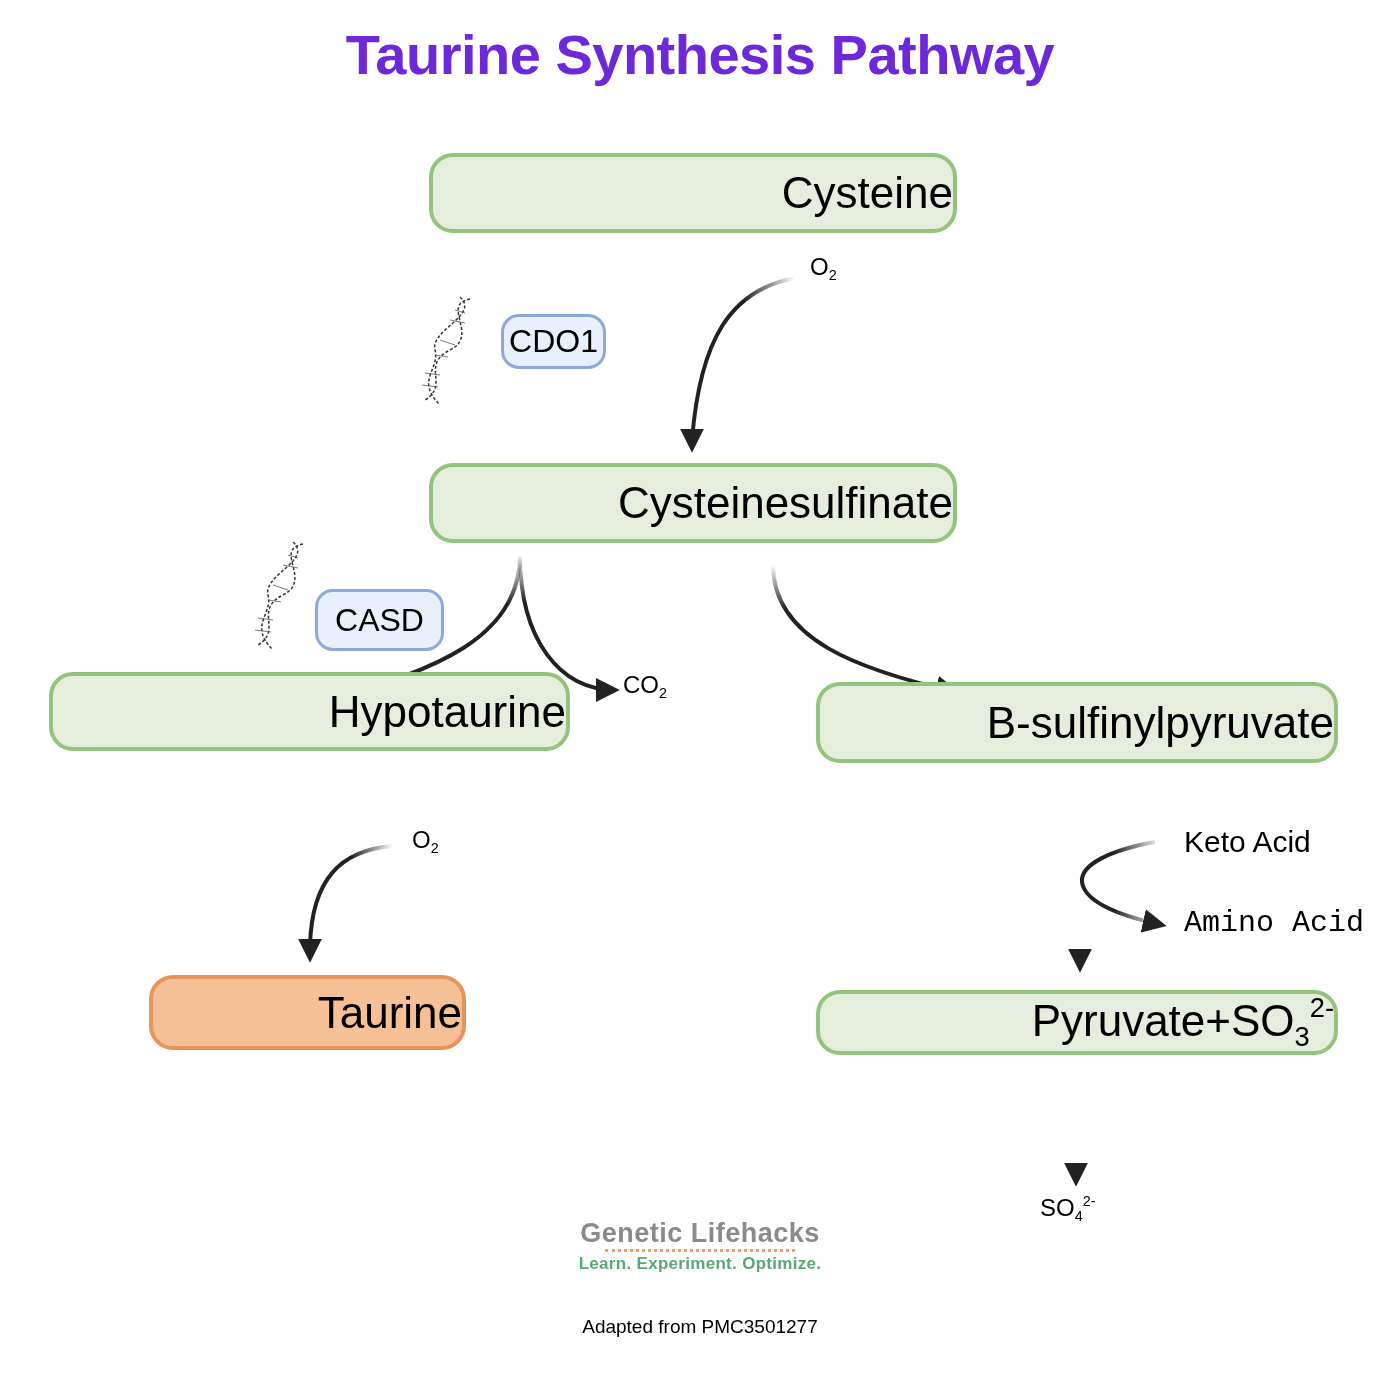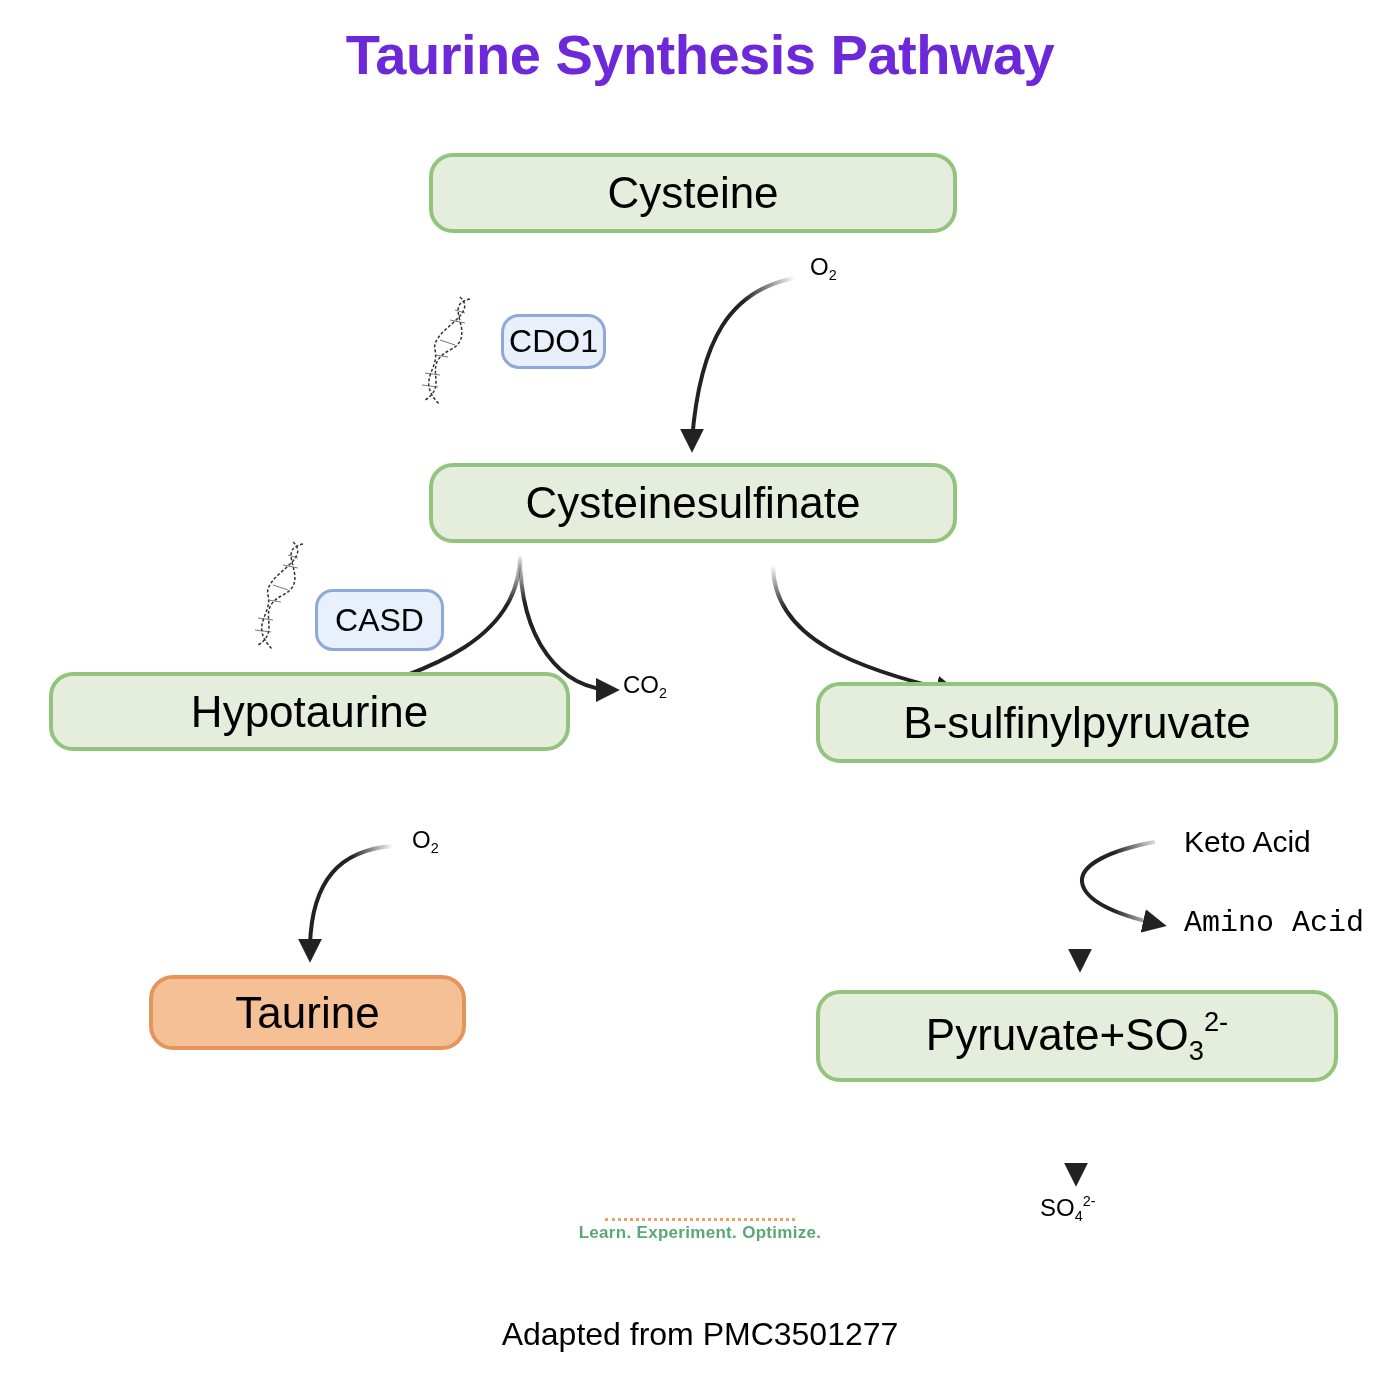--- a/index.html
+++ b/index.html
@@ -1,42 +1,42 @@
 <!DOCTYPE html>
 <html><head>
 <meta charset="utf-8">
 <style>
   html, body { margin: 0; padding: 0; background: #ffffff; }
   body { width: 1400px; height: 1400px; position: relative; overflow: hidden;
          font-family: "Liberation Sans", "DejaVu Sans", sans-serif; color: #111; }
   .title { position: absolute; left: 0; width: 1400px; top: 22px; text-align: center;
            font-size: 56px; font-weight: bold; letter-spacing: -0.5px; color: #6d28d9; }
   .node { position: absolute; box-sizing: border-box; border-radius: 24px;
-          display: flex; align-items: center; justify-content: center;
+          display: flex; align-items: center; justify-content: flex-end;
           font-size: 44px; color: #000; }
   .node.green { background: #e5eedd; border: 4px solid #93c47d; }
   .node.orange { background: #f5c095; border: 4px solid #e5955b; }
   .enzyme { position: absolute; box-sizing: border-box; border-radius: 18px;
             background: #e8f0fb; border: 3px solid #8ea9d8;
             display: flex; align-items: center; justify-content: center;
             font-size: 32px; color: #000; }
   .label { position: absolute; font-size: 24px; color: #000; white-space: nowrap; }
   .label.small { font-size: 30px; }
   .label sub { font-size: 60%; vertical-align: -0.35em; }
   .label sup { font-size: 60%; vertical-align: 0.7em; }
   .node sub { font-size: 62%; vertical-align: -0.35em; }
   .node sup { font-size: 62%; vertical-align: 0.7em; }
   svg.arrows { position: absolute; left: 0; top: 0; width: 1400px; height: 1400px; }
   .dna { position: absolute; }
   .logo { position: absolute; left: 540px; top: 1218px; width: 320px; text-align: center; }
   .logo-main { font-size: 27px; font-weight: bold; color: #8a8a8a; letter-spacing: 0.5px; }
   .logo-dots { margin: 0 auto; width: 190px; height: 0; border-top: 3px dotted #f0a060; }
   .logo-tag { font-size: 17px; font-weight: bold; color: #5aa877; margin-top: 2px; letter-spacing: 0.3px; }
   .source { position: absolute; left: 0; width: 1400px; top: 1316px; text-align: center;
-            font-size: 32px; color: #000; }
+            font-size: 19px; color: #000; }
 </style>
 </head>
 <body>
 
 <div class="title">Taurine Synthesis Pathway</div>
 
 <svg class="arrows" xmlns="http://www.w3.org/2000/svg">
   <defs>
     <marker id="ah" viewBox="0 0 10 10" refX="8" refY="5" markerWidth="6" markerHeight="6" orient="auto-start-reverse">
       <path d="M0,0 L10,5 L0,10 z" fill="#222"></path>
@@ -85,21 +85,21 @@
 </div>
 
 <div class="node orange" style="left:149px; top:975px; width:317px; height:75px;">
   <span>Taurine</span>
 </div>
 
 <div class="node green" style="left:816px; top:682px; width:522px; height:81px;">
   <span>B-sulfinylpyruvate</span>
 </div>
 
-<div class="node green" style="left:816px; top:990px; width:522px; height:92px;">
+<div class="node green" style="left:816px; top:990px; width:522px; height:65px;">
   <span><span>Pyruvate+SO</span><sub>3</sub><sup>2-</sup></span>
 </div>
 
 <div class="enzyme" style="left:501px; top:314px; width:105px; height:55px;">
   <span>CDO1</span>
 </div>
 <div class="enzyme" style="left:315px; top:589px; width:129px; height:62px;">
   <span>CASD</span>
 </div>
 
@@ -129,17 +129,18 @@
 </svg>
 
 <div class="label" style="left:810px; top:253px;"><span>O</span><sub>2</sub></div>
 <div class="label" style="left:623px; top:671px;"><span>CO</span><sub>2</sub></div>
 <div class="label" style="left:412px; top:826px;"><span>O</span><sub>2</sub></div>
 <div class="label small" style="left:1184px; top:825px;">Keto Acid</div>
 <div class="label small" style="left:1184px; top:906px;font-family:Liberation Mono, monospace;">Amino Acid</div>
 <div class="label" style="left:1040px; top:1193px;"><span>SO</span><sub>4</sub><sup>2-</sup></div>
 
 <div class="logo">
+  <div class="logo-main">Genetic Lifehacks</div>
   <div class="logo-dots"></div>
   <div class="logo-tag">Learn. Experiment. Optimize.</div>
 </div>
 
 <div class="source">Adapted from PMC3501277</div>
 
 </body></html>

